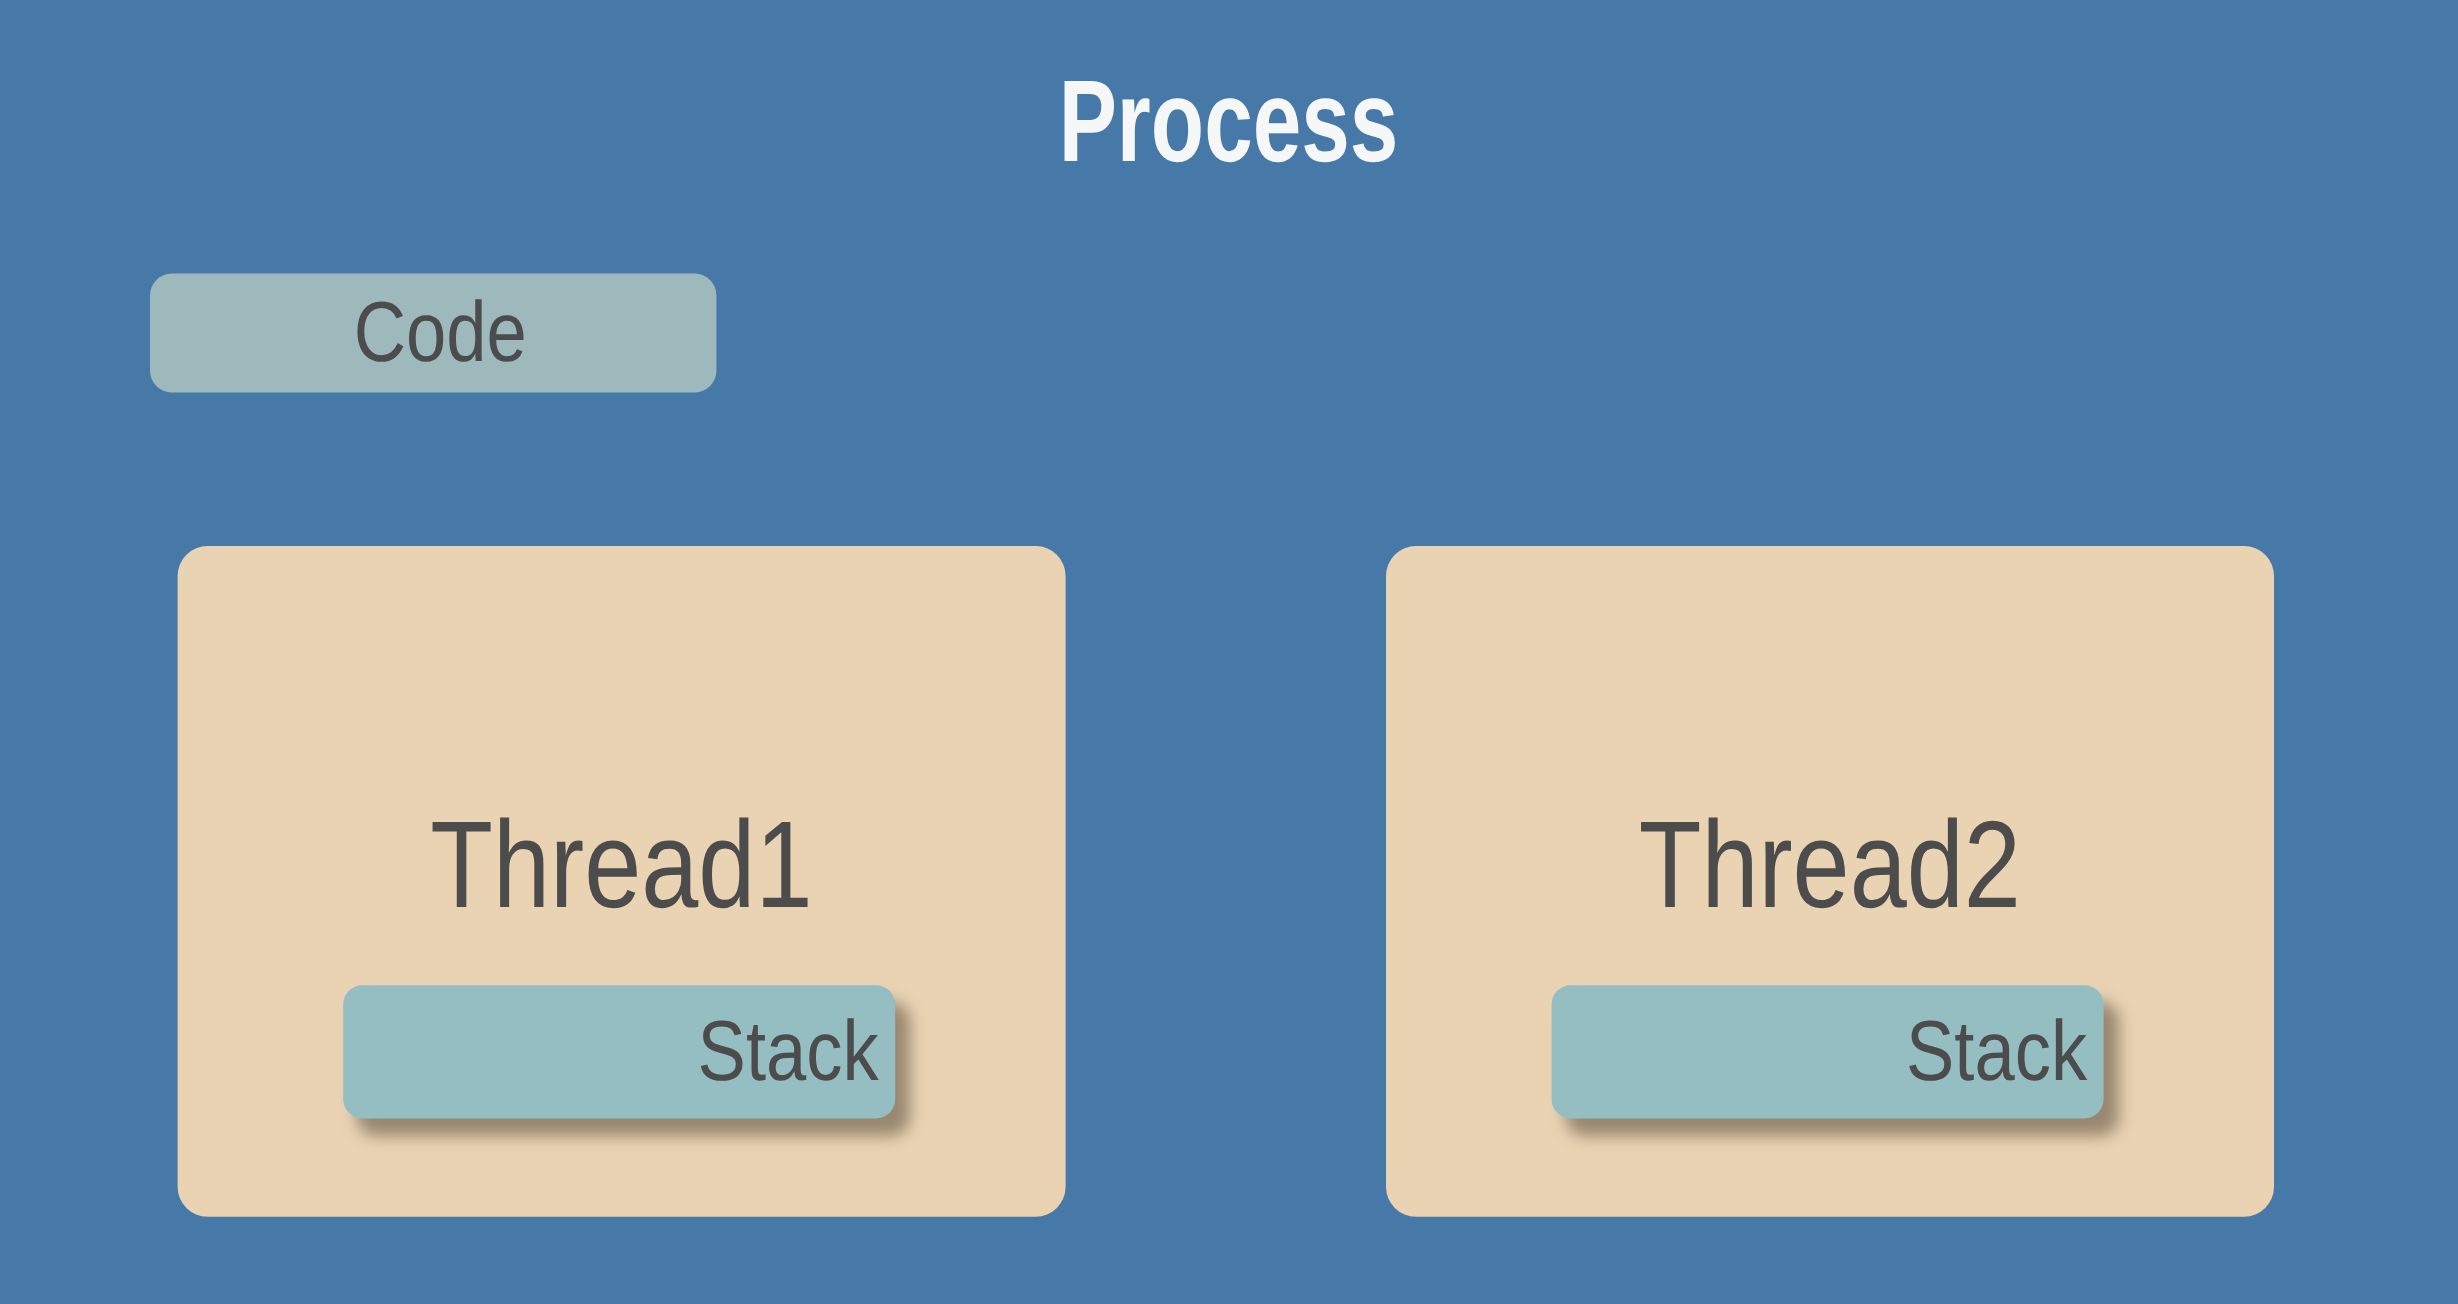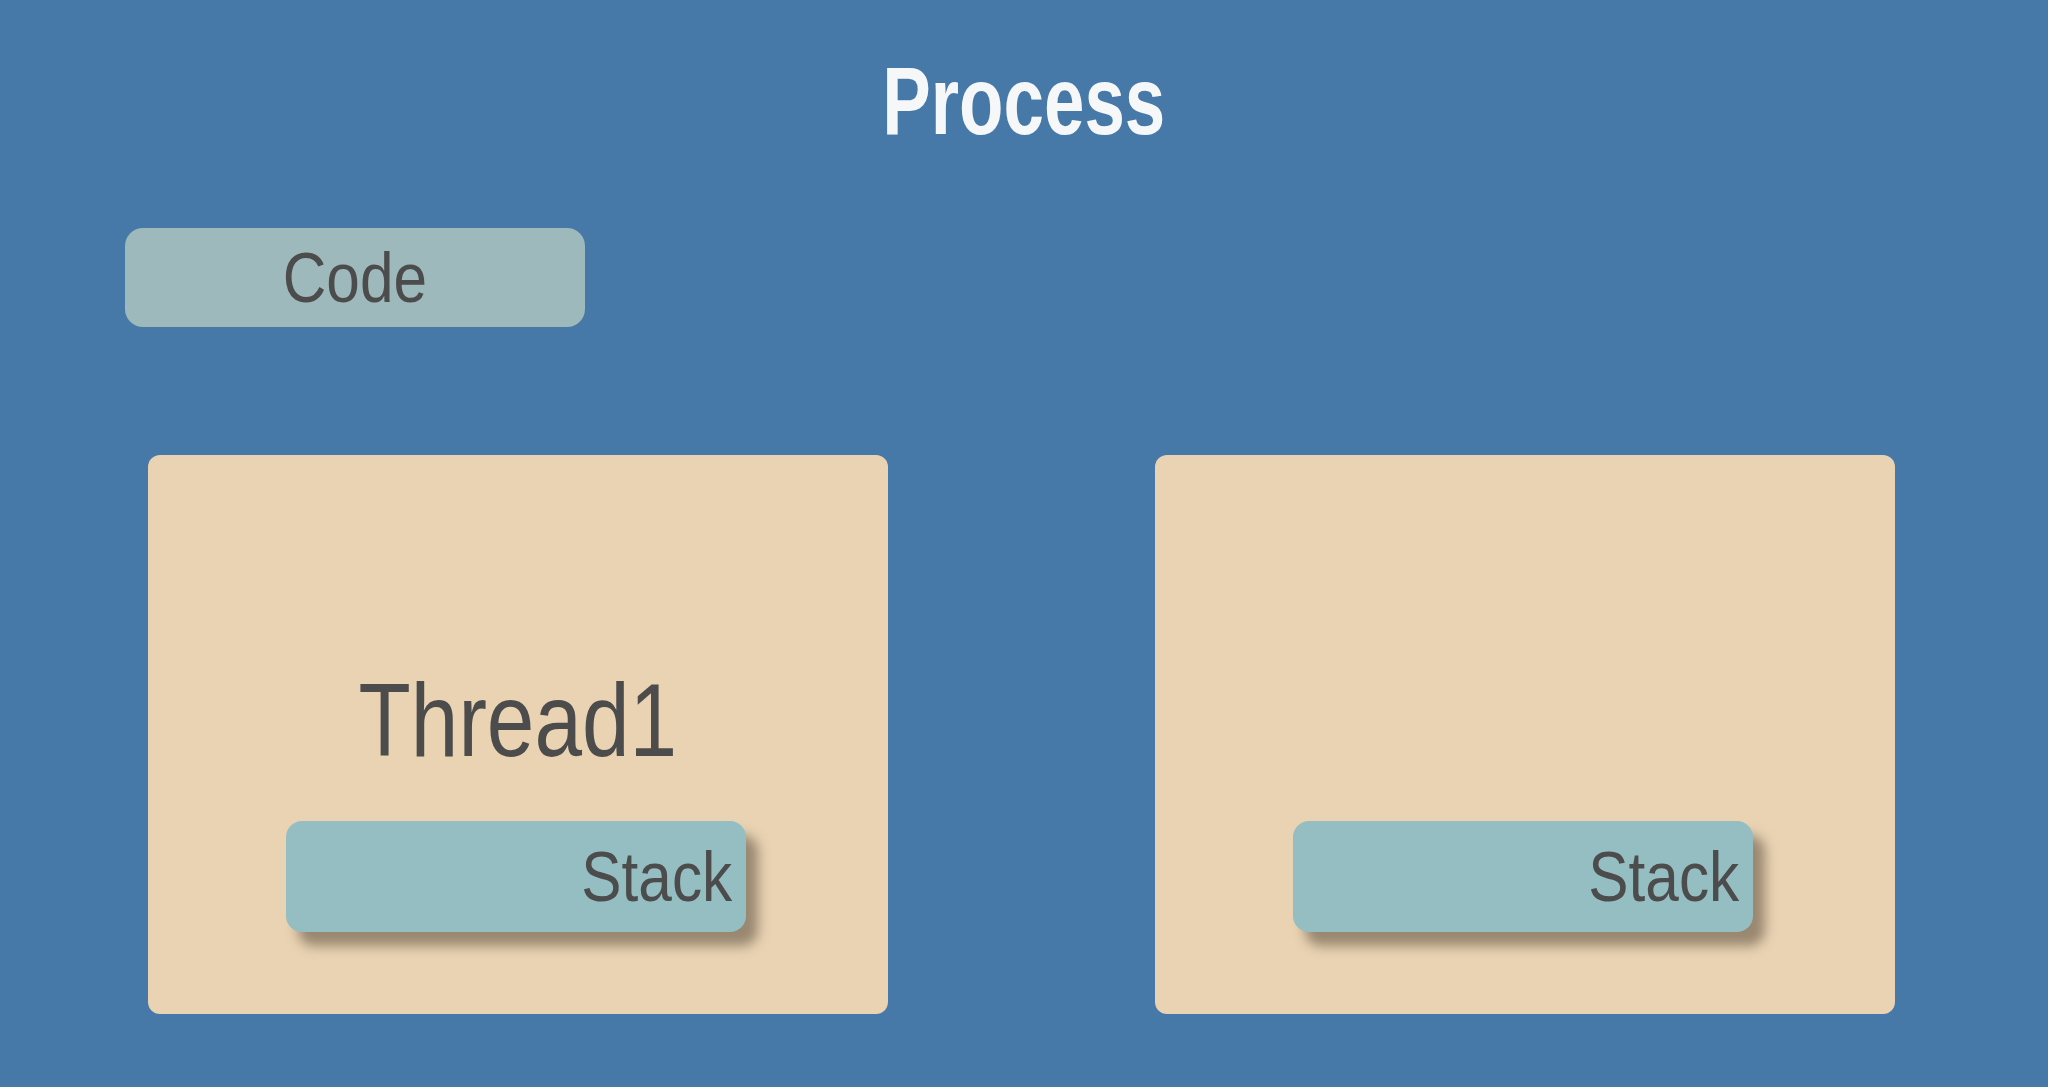--- a/index.html
+++ b/index.html
@@ -34,28 +34,28 @@
     display: flex; align-items: center; justify-content: center;
   }
   .segment-label, .stack-label {
     font-size: 71px; line-height: 71px;
     color: var(--label-text, #4c4c4c);
     display: inline-block;
     transform: scaleX(0.85);
     transform-origin: 50% 50%;
     white-space: nowrap;
   }
-  .seg-code { left: 125px; }
+  .seg-code { left: 125px; padding-left: 12px; }
   .seg-data { left: 794px; }
   .seg-heap { left: 1463px; }
   .thread-card {
     position: absolute;
     top: 455px; width: 740px; height: 559px;
     background: var(--thread-card, #e9d3b3);
-    border-radius: 12px;
+    border-radius: 25px;
   }
   .card-1 { left: 148px; }
   .card-2 { left: 1155px; }
   .thread-label {
     position: absolute;
     top: 214px; left: 0; width: 100%;
     text-align: center;
     font-size: 103px; line-height: 103px;
     color: var(--label-text, #4c4c4c);
     white-space: nowrap;
@@ -91,18 +91,21 @@
   <div class="thread-card card-1">
     <div class="thread-label">
       <span class="condense-83">Thread1</span>
     </div>
     <div class="stack-box">
       <span class="stack-label">Stack</span>
     </div>
   </div>
 
   <div class="thread-card card-2">
+    <div class="thread-label">
+      <span class="condense-83">Thread2</span>
+    </div>
     <div class="stack-box">
       <span class="stack-label">Stack</span>
     </div>
   </div>
 
 </div>
 
 </body></html>

